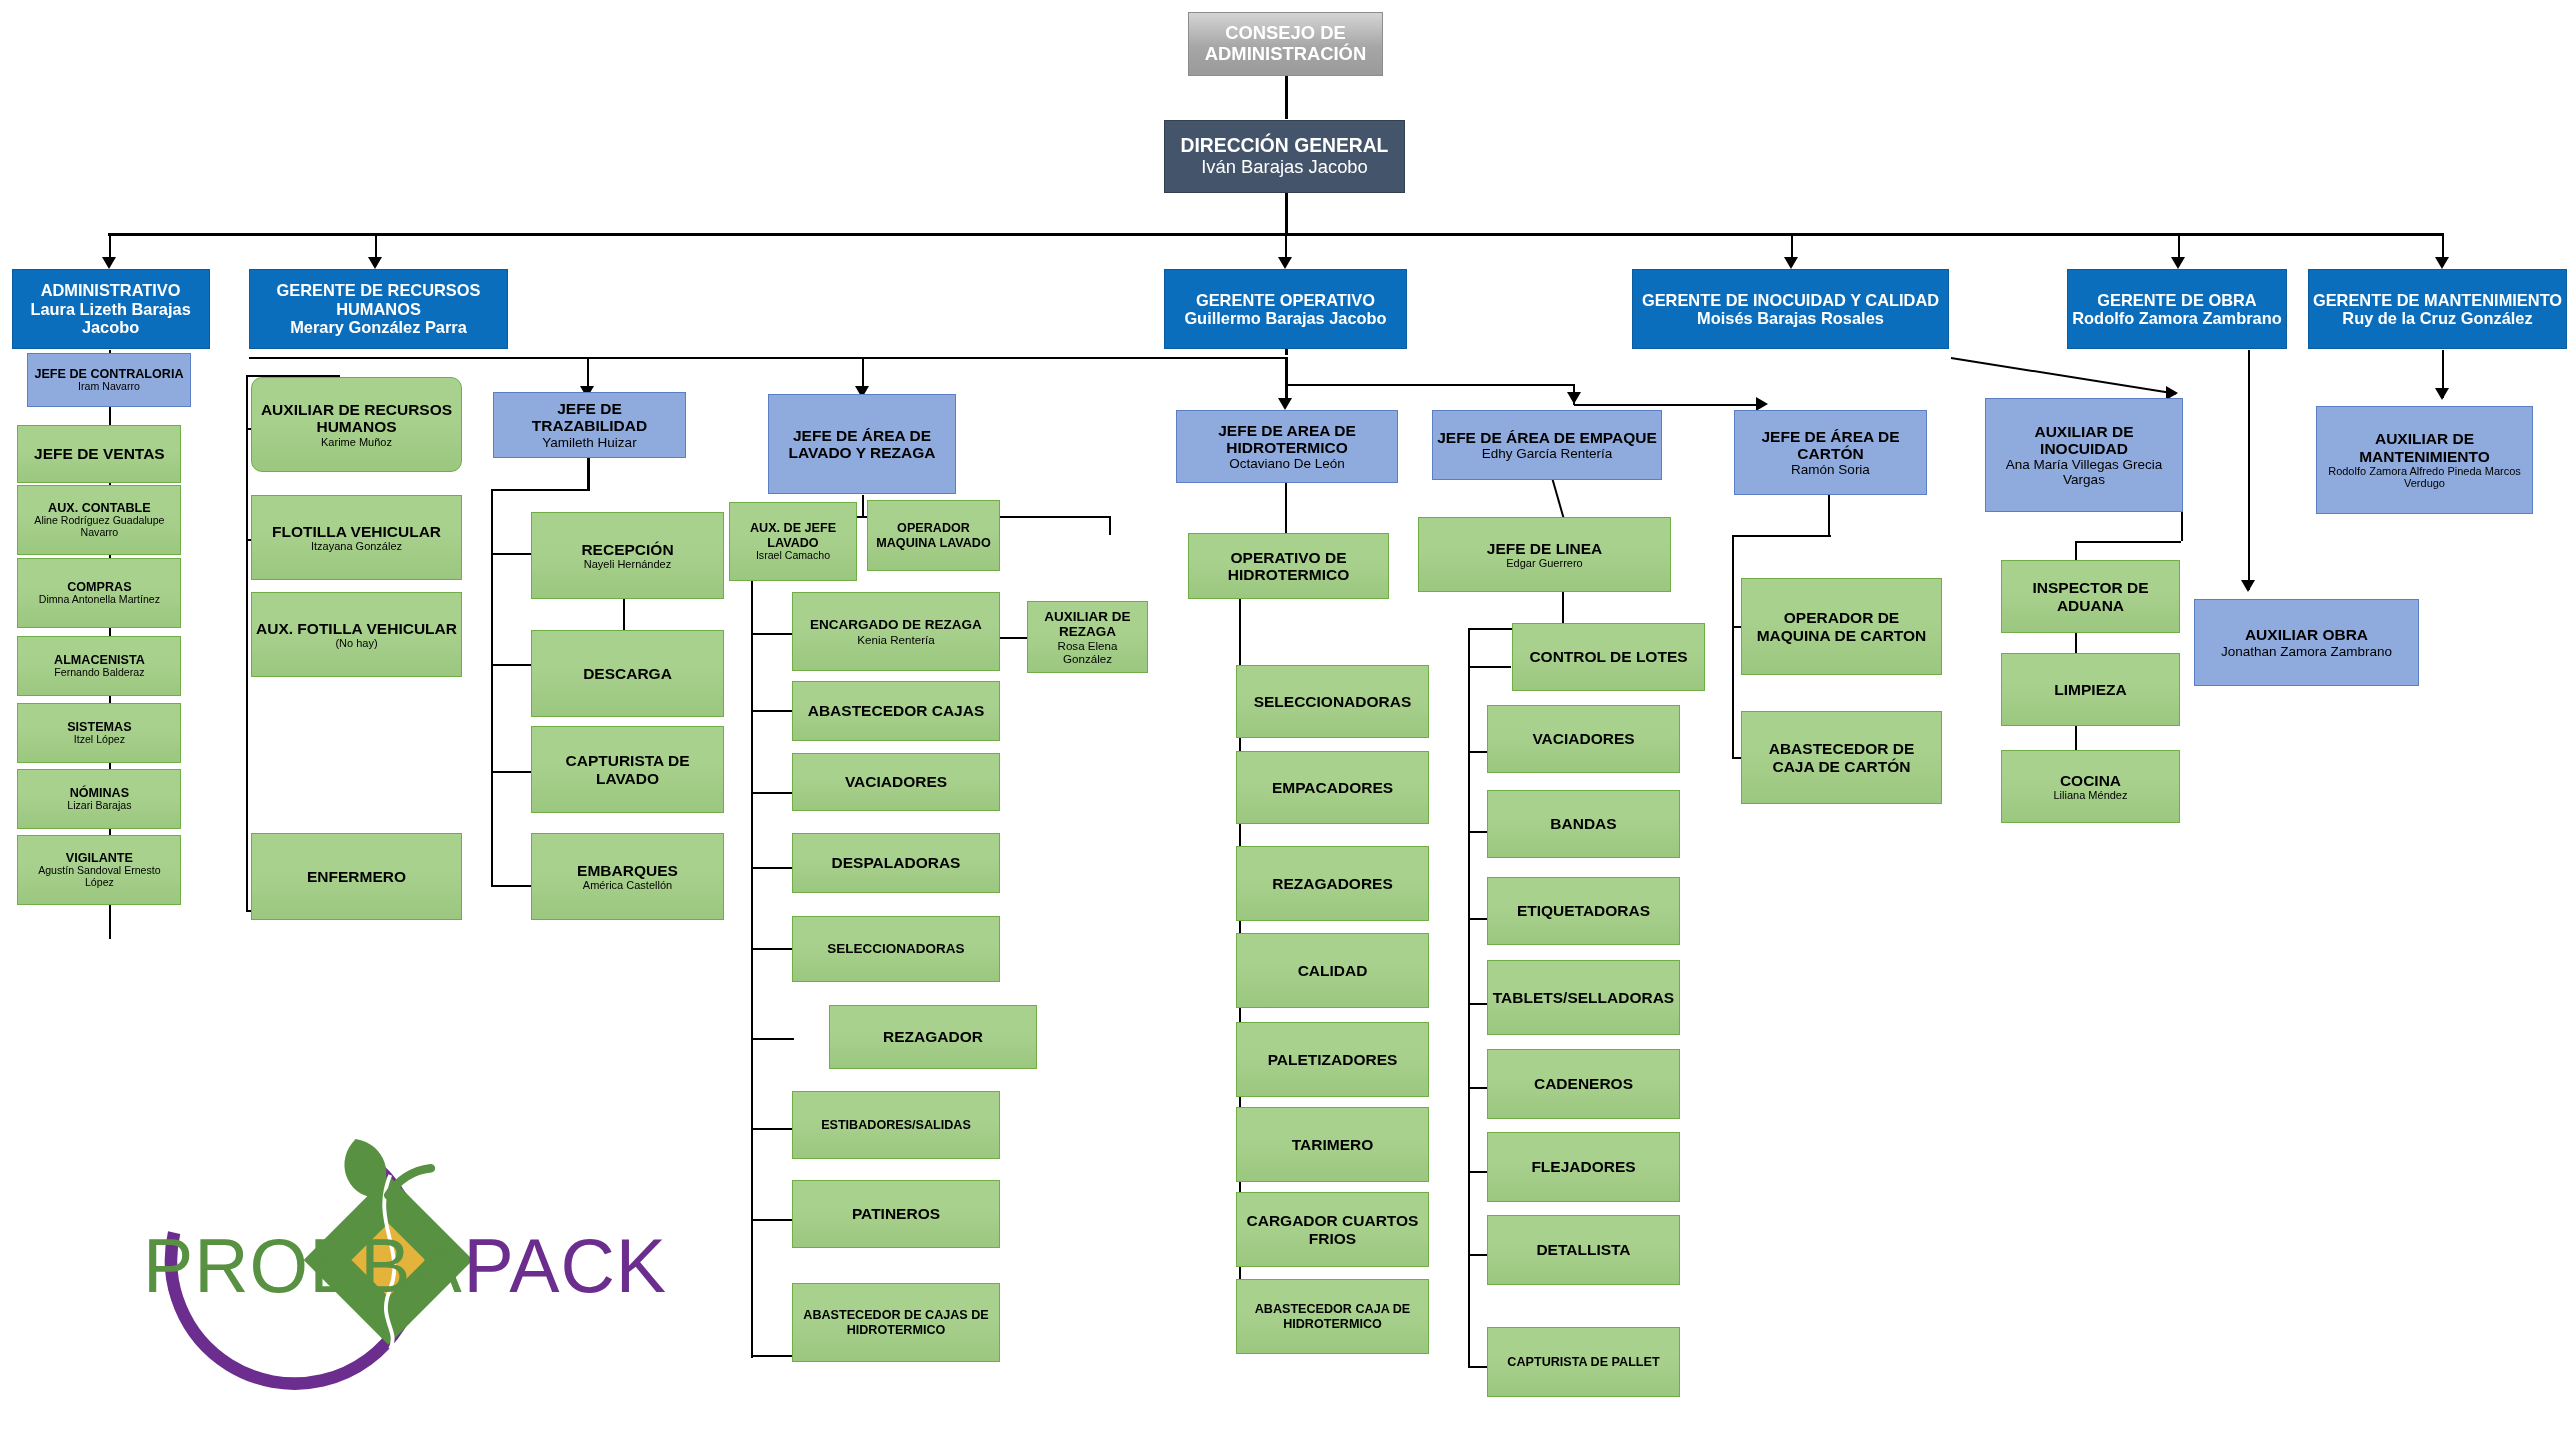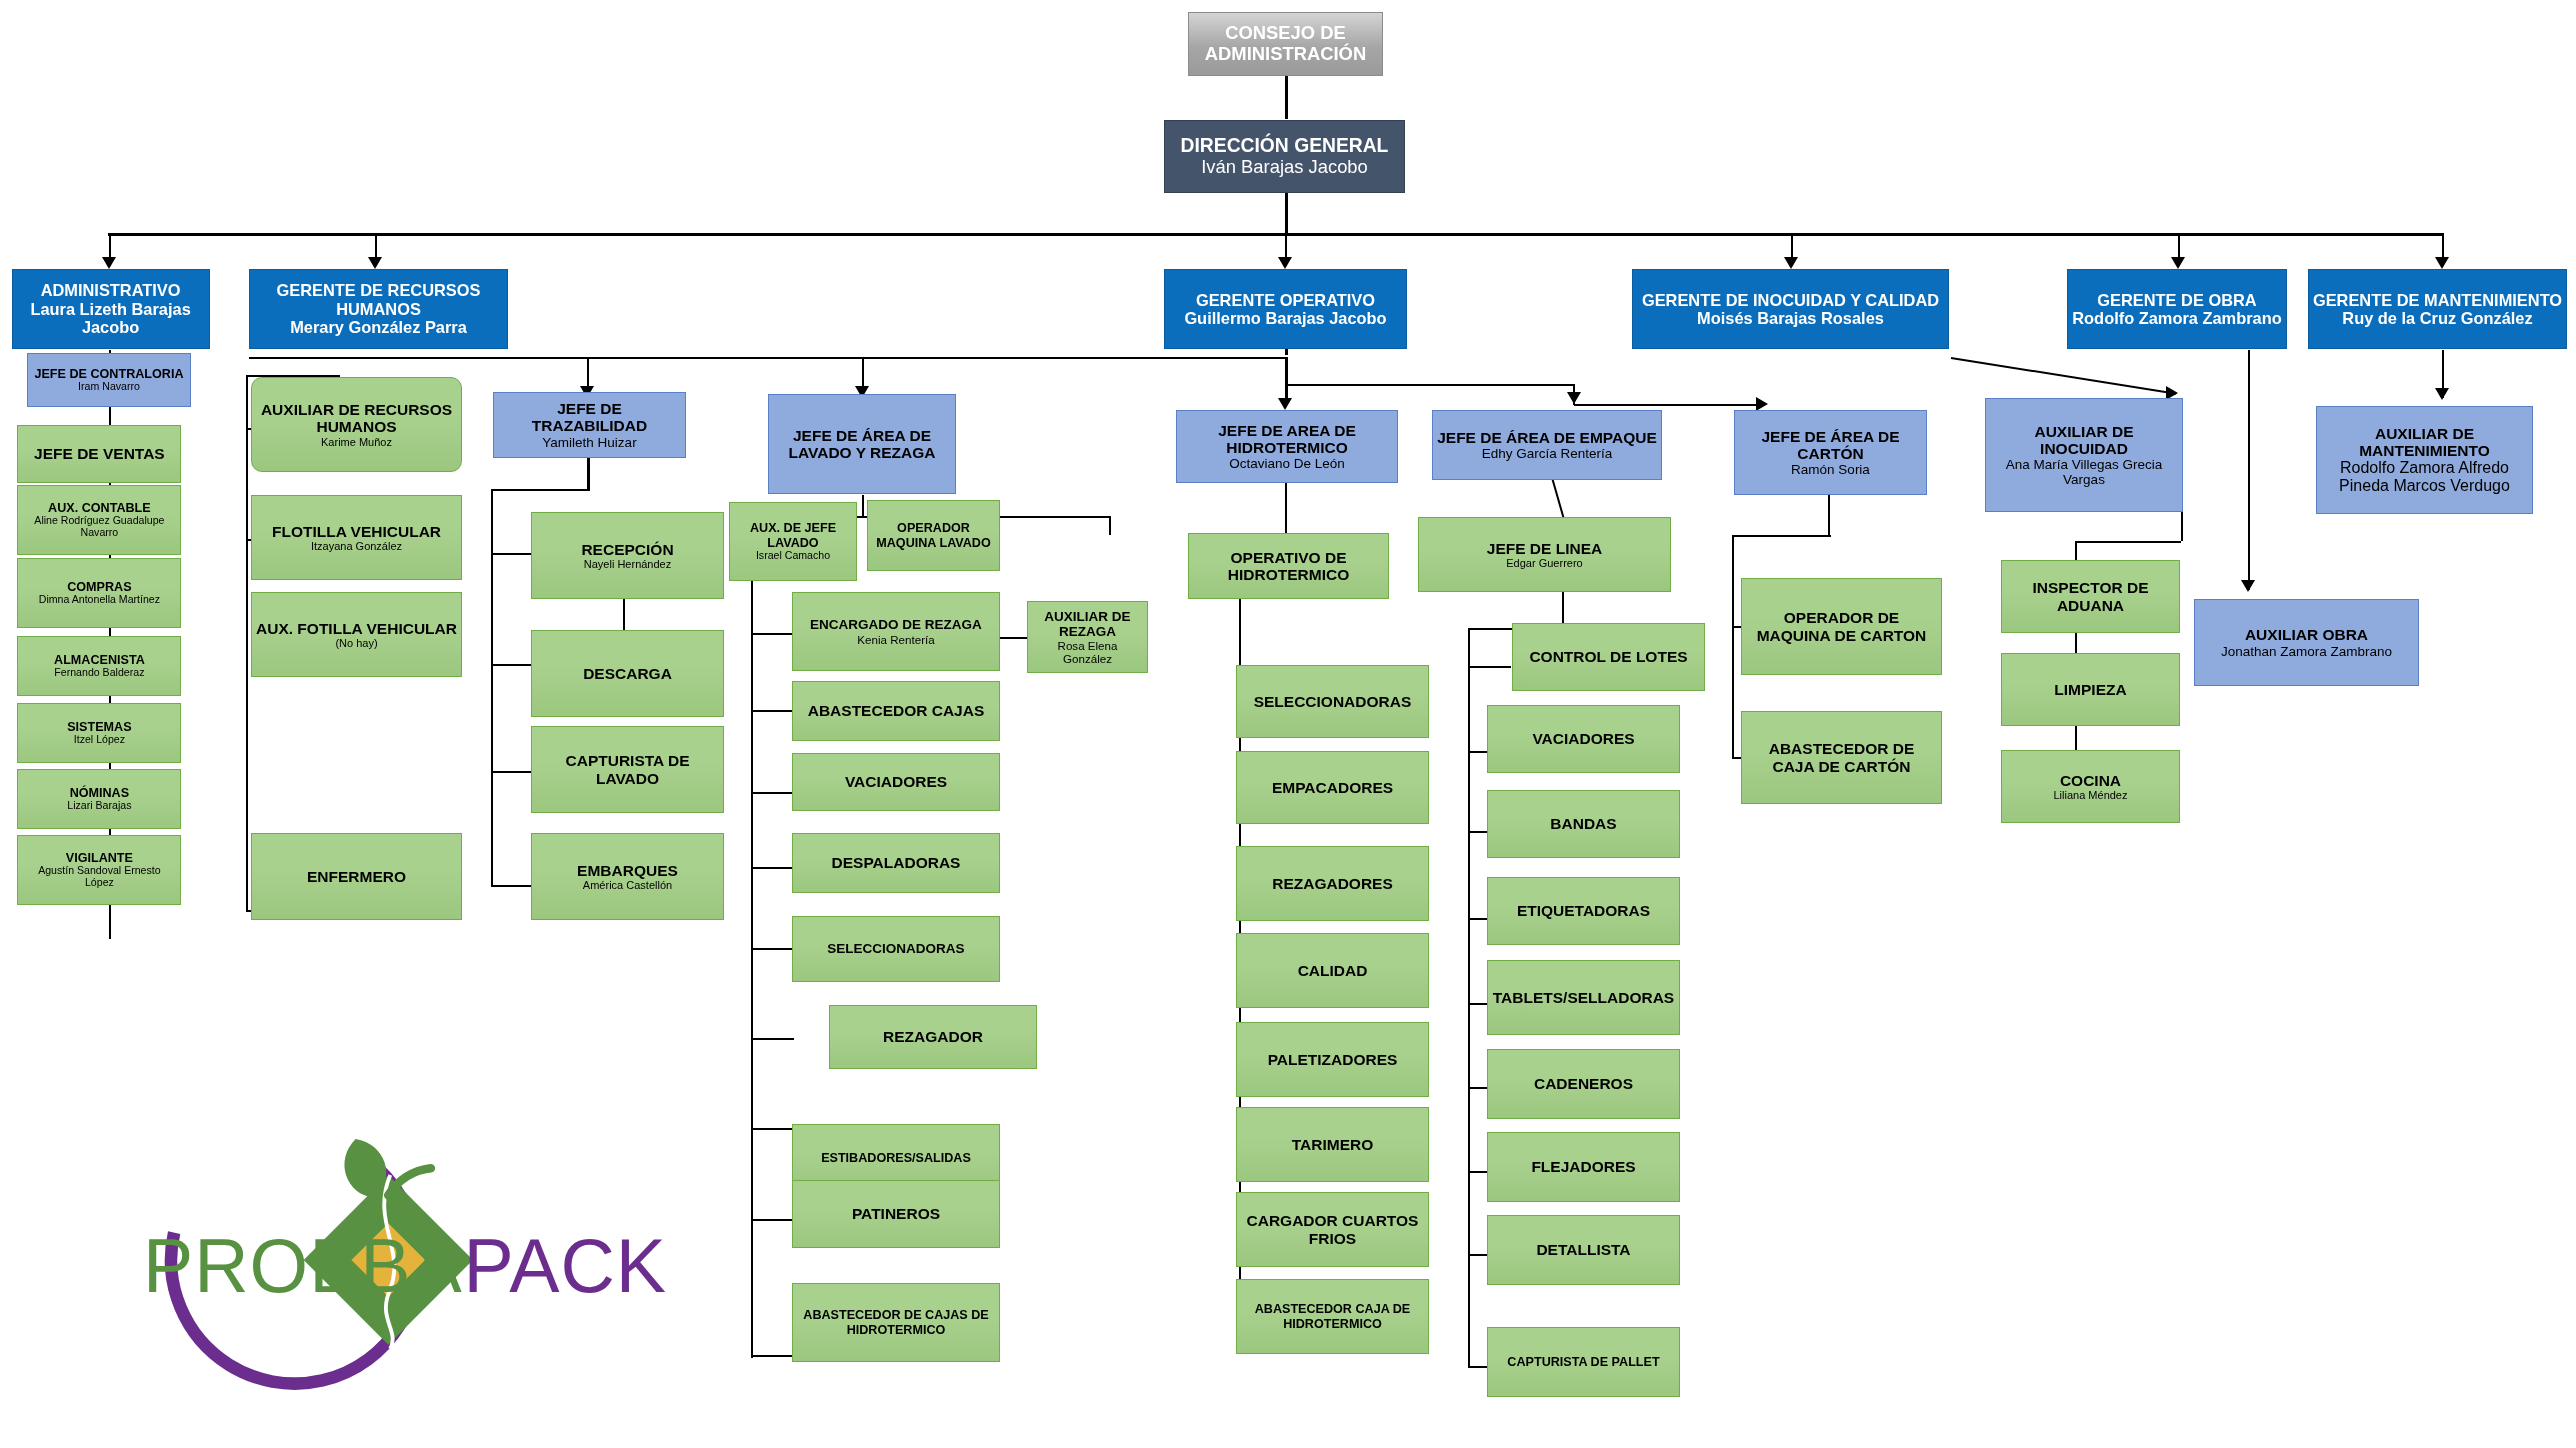--- a/index.html
+++ b/index.html
@@ -346,21 +346,21 @@
   </div>
   <div class="node lvl-op" style="left:792px; top:833px; width:208px; height:60px;">
     <span class="ttl">DESPALADORAS</span>
   </div>
   <div class="node lvl-op md" style="left:792px; top:916px; width:208px; height:66px;">
     <span class="ttl">SELECCIONADORAS</span>
   </div>
   <div class="node lvl-op" style="left:792px; top:1005px; width:208px; height:64px;margin-left:37px;">
     <span class="ttl">REZAGADOR</span>
   </div>
-  <div class="node lvl-op sm" style="left:792px; top:1091px; width:208px; height:68px;margin-top:33px;">
+  <div class="node lvl-op sm" style="left:792px; top:1091px; width:208px; height:68px;">
     <span class="ttl">ESTIBADORES/SALIDAS</span>
   </div>
   <div class="node lvl-op" style="left:792px; top:1180px; width:208px; height:68px;">
     <span class="ttl">PATINEROS</span>
   </div>
   <div class="node lvl-op sm" style="left:792px; top:1283px; width:208px; height:79px;">
     <span class="ttl">ABASTECEDOR DE CAJAS DE HIDROTERMICO</span>
   </div>
 
   <div class="node lvl-gerente" style="left:1164px; top:269px; width:243px; height:80px;">
@@ -474,21 +474,21 @@
     <span class="ttl">AUXILIAR OBRA</span>
     <span class="nm">Jonathan Zamora Zambrano</span>
   </div>
 
   <div class="node lvl-gerente" style="left:2308px; top:269px; width:259px; height:80px;">
     <span class="ttl">GERENTE DE MANTENIMIENTO</span>
     <span class="nm">Ruy de la Cruz González</span>
   </div>
   <div class="node lvl-jefe" style="left:2316px; top:406px; width:217px; height:108px;">
     <span class="ttl">AUXILIAR DE MANTENIMIENTO</span>
-    <span class="nm xs-name" style="font-size:16px;">Rodolfo Zamora Alfredo Pineda Marcos Verdugo</span>
+    <span class="nm xs-name" style="font-size:11px;">Rodolfo Zamora Alfredo Pineda Marcos Verdugo</span>
   </div>
 
   <div id="logo">
     <svg viewBox="0 0 580 350" width="560" height="338" xmlns="http://www.w3.org/2000/svg">
 
       <circle cx="155" cy="175" r="128" fill="none" stroke="#6b2d8e" stroke-width="13" stroke-dasharray="560 250" transform="rotate(-58 155 175)"></circle>
 
       <g transform="translate(252,175)">
         <rect x="-62" y="-62" width="124" height="124" transform="rotate(45)" fill="#579141"></rect>
         <path d="M -62 0 L 0 -62 L 0 62 Z" transform="rotate(45)" fill="#579141"></path>

